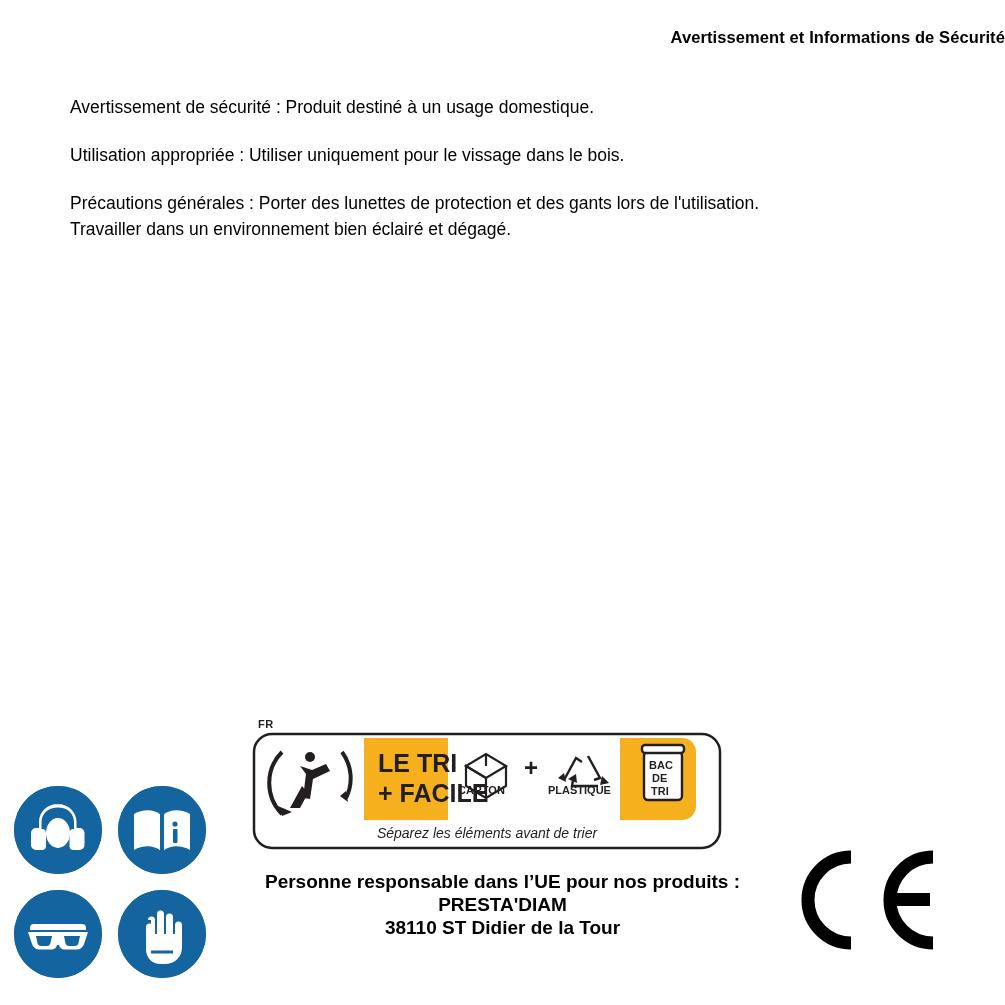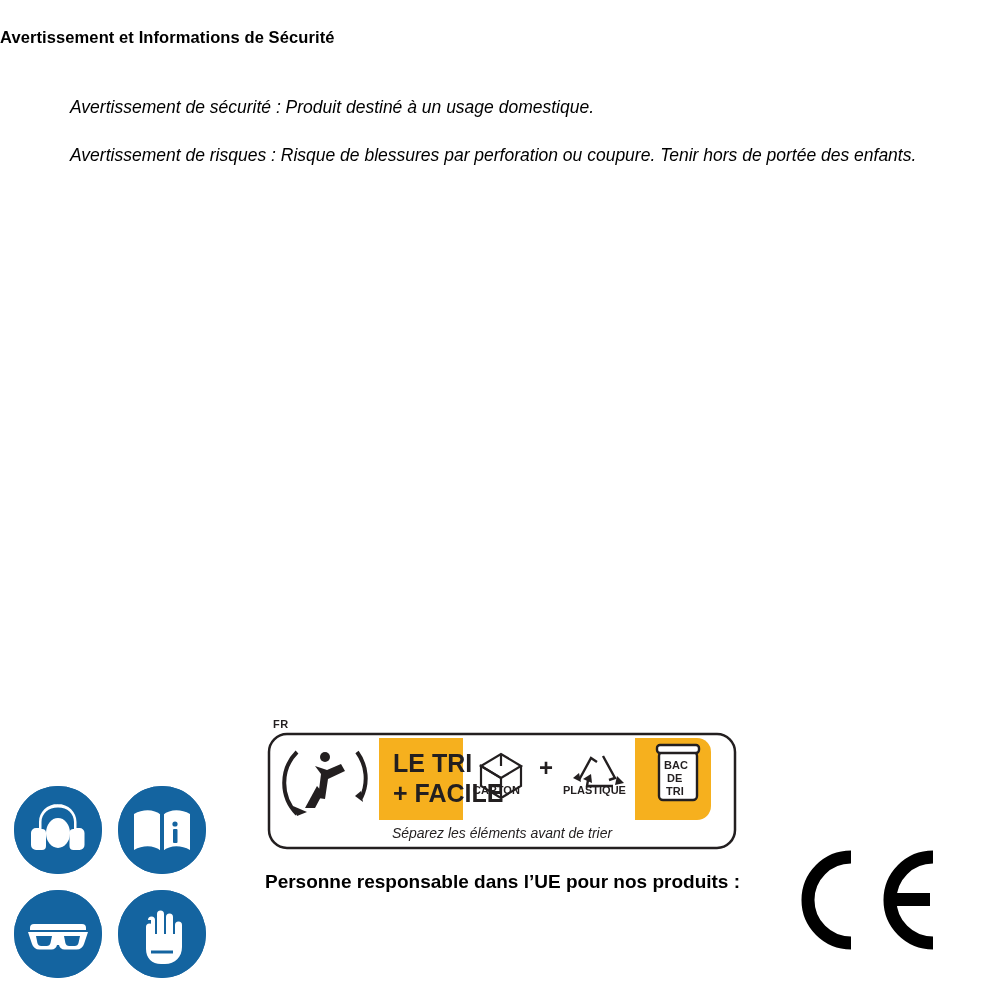--- a/index.html
+++ b/index.html
@@ -13,37 +13,36 @@
     position: relative;
     font-family: "Liberation Sans", sans-serif;
     color: #000000;
     overflow: hidden;
   }
   #page-title {
     position: absolute;
     top: 28px;
     left: 0;
     width: 100%;
-    text-align: left;
+    text-align: right;
     font-size: 16.5px;
     font-weight: bold;
     letter-spacing: 0.1px;
   }
   #safety-body {
     position: absolute;
     top: 76px;
     left: 70px;
     width: 905px;
   }
   .safety-paragraph {
     font-size: 17.5px;
     line-height: 26px;
     margin-bottom: 22px;
     white-space: pre-wrap;
-    font-style: italic;
   }
   
   #pictogram-group {
     position: absolute;
     left: 14px;
     top: 786px;
     width: 196px;
     height: 196px;
   }
   .picto {
@@ -55,21 +54,21 @@
   }
   .picto.p1 { left: 0px;   top: 0px; }
   .picto.p2 { left: 104px; top: 0px; }
   .picto.p3 { left: 0px;   top: 104px; }
   .picto.p4 { left: 104px; top: 104px; }
   .picto svg { display: block; }
 
   
   #recycling-label {
     position: absolute;
-    left: 267px;
+    left: 252px;
     top: 718px;
     width: 400px;
     height: 132px;
   }
   #recycling-label .fr-tag {
     position: absolute;
     left: 6px;
     top: 0px;
     font-size: 11px;
     font-weight: bold;
@@ -99,21 +98,23 @@
     height: 110px;
   }
 </style>
 </head>
 <body>
 
 <div id="page-title">Avertissement et Informations de Sécurité</div>
 
 <div id="safety-body">
   <p class="safety-paragraph">Avertissement de sécurité : Produit destiné à un usage domestique.</p>
-  <p class="safety-paragraph">Avertissement de risques : Risque de blessures par perforation ou coupure. Tenir hors de portée des enfants.</p>
+  <p class="safety-paragraph">Utilisation appropriée : Utiliser uniquement pour le vissage dans le bois.</p>
+  <p class="safety-paragraph">Précautions générales : Porter des lunettes de protection et des gants lors de l'utilisation.
+Travailler dans un environnement bien éclairé et dégagé.</p>
 </div>
 
 <div id="pictogram-group">
 
   <div class="picto p1">
     <svg width="88" height="88" viewBox="0 0 88 88" aria-hidden="true">
       <circle cx="44" cy="44" r="44" fill="#1464a0"></circle>
       <path d="M44 18c-11 0-19 8-19 18v6h-3a5 5 0 0 0-5 5v12a5 5 0 0 0 5 5h6a4 4 0 0 0 4-4V47a4 4 0 0 0-4-4h-0.5v-7c0-8.5 7-14.5 16.5-14.5S60 27.5 60 36v7h-0.5a4 4 0 0 0-4 4v13a4 4 0 0 0 4 4h6a5 5 0 0 0 5-5V47a5 5 0 0 0-5-5h-3v-6c0-10-8-18-19-18z" fill="#ffffff"></path>
       <ellipse cx="44" cy="47" rx="12" ry="15" fill="#ffffff"></ellipse>
     </svg>
@@ -202,20 +203,22 @@
       <text x="8" y="38" font-family="Liberation Sans, sans-serif" font-size="11" font-weight="bold" fill="#231f20">DE</text>
       <text x="7" y="51" font-family="Liberation Sans, sans-serif" font-size="11" font-weight="bold" fill="#231f20">TRI</text>
     </g>
 
     <text x="235" y="120" text-anchor="middle" font-family="Liberation Sans, sans-serif" font-style="italic" font-size="14" fill="#231f20">Séparez les éléments avant de trier</text>
   </svg>
 </div>
 
 <div id="responsible-block">
   <span class="line">Personne responsable dans l’UE pour nos produits :</span>
+  <span class="line">PRESTA'DIAM</span>
+  <span class="line">38110 ST Didier de la Tour</span>
 </div>
 
 <div id="ce-mark">
   <svg width="150" height="110" viewBox="0 0 150 110" aria-hidden="true">
     <path d="M58 12 A43 43 0 1 0 58 98" fill="none" stroke="#000000" stroke-width="13"></path>
     <path d="M140 12 A43 43 0 1 0 140 98" fill="none" stroke="#000000" stroke-width="13"></path>
     <rect x="97" y="48" width="40" height="13" fill="#000000"></rect>
   </svg>
 </div>
 

